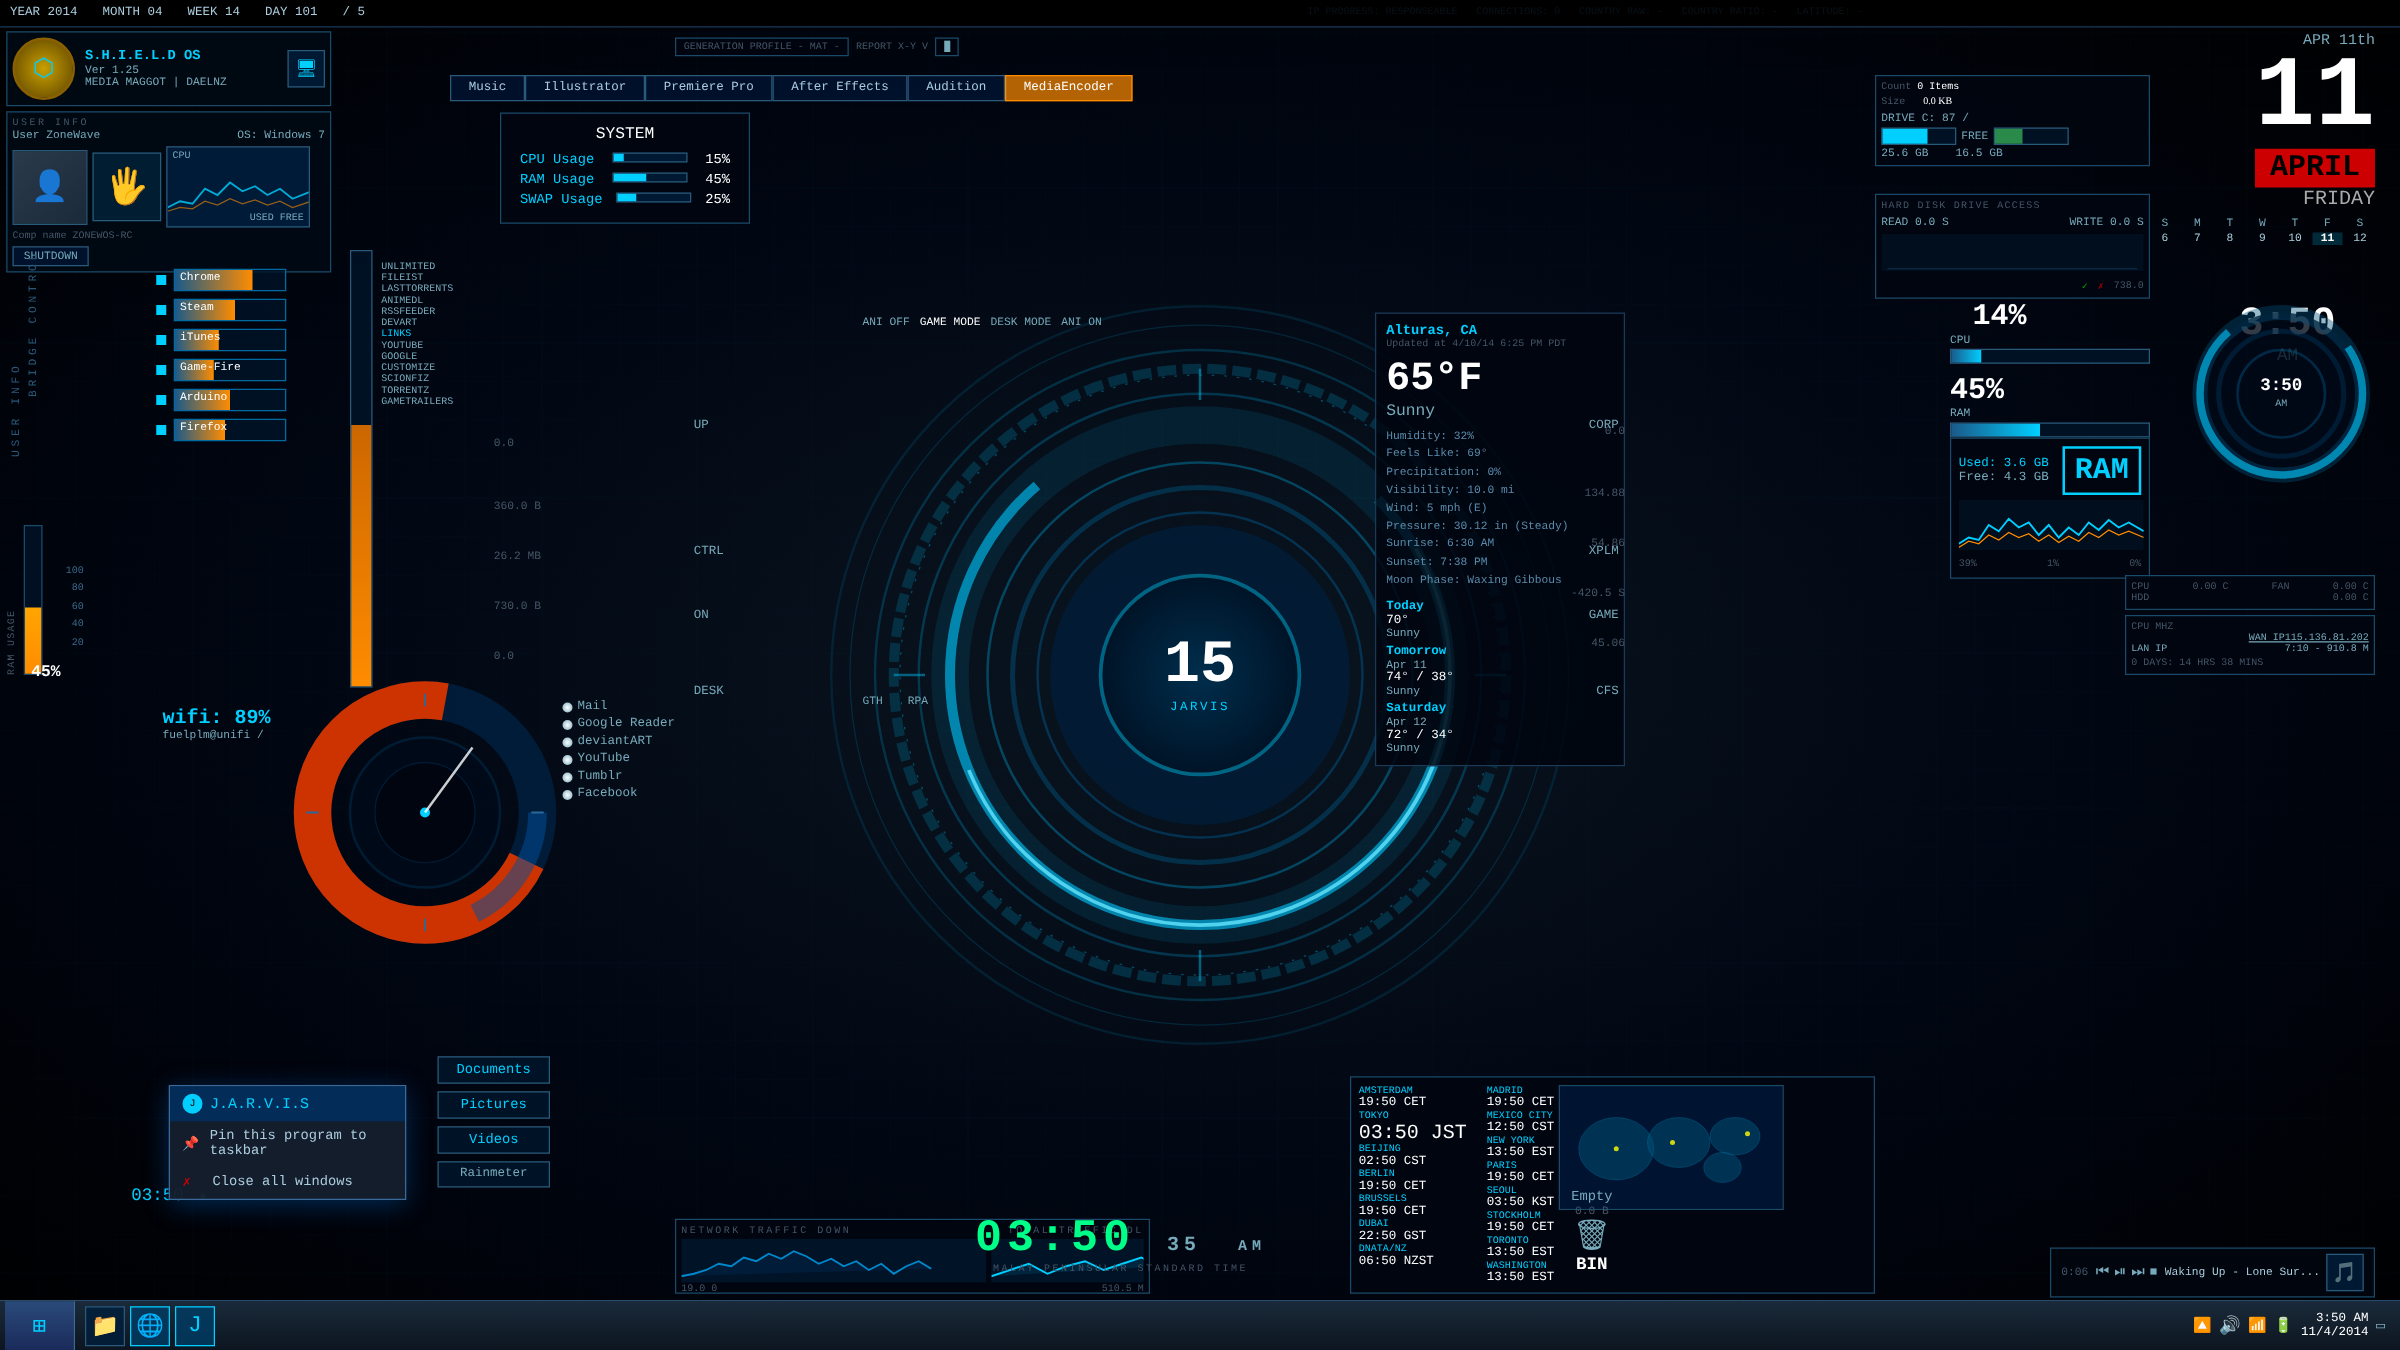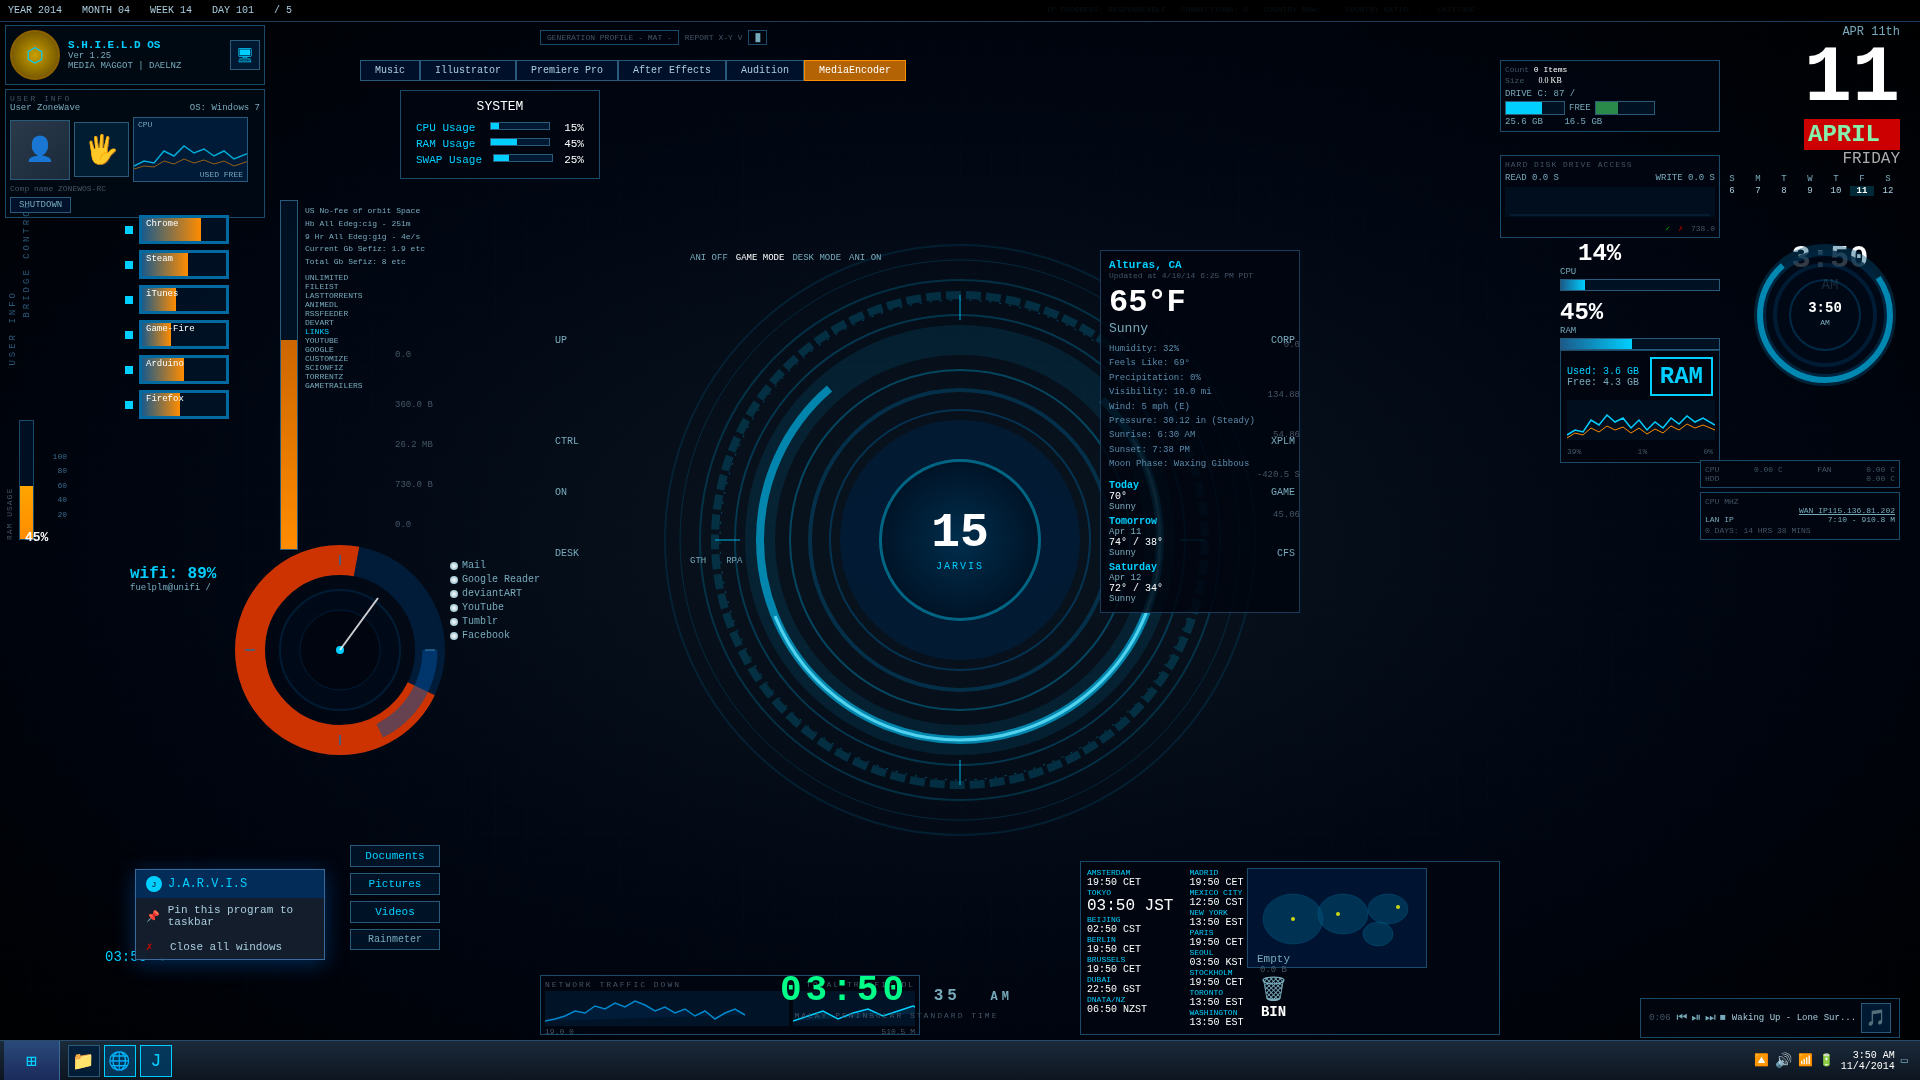--- a/index.html
+++ b/index.html
@@ -134,23 +134,23 @@
       margin-bottom: 6px;
       cursor: pointer;
     }
     .app-dot {
       width: 8px; height: 8px;
       background: #00cfff;
       margin-right: 6px;
       flex-shrink: 0;
     }
     .app-bar-wrap {
-      width: 90px; height: 29px;
+      width: 90px; height: 18px;
       background: rgba(0,20,40,0.8);
-      border: 3px solid #0369a1;
+      border: 1px solid #0369a1;
       position: relative;
       padding-left: 17px;
     }
     .app-bar-fill {
       position: absolute;
       top: 0; left: 0; height: 100%;
       background: linear-gradient(to right, #1a5a8a, #ff8c00);
     }
     .app-name {
       position: absolute;
@@ -231,22 +231,22 @@
       position: absolute;
       right: 20px; top: 25px;
       width: 180px;
       z-index: 50;
     }
     .cal-day-num {
       font-size: 80px; color: #fff; font-weight: bold;
       line-height: 1; text-align: right;
     }
     .cal-month {
-      font-size: 24px; color: #86efac; font-weight: bold;
-      text-align: left;
+      font-size: 24px; color: #000000; font-weight: bold;
+      text-align: center;
       background: #c00; padding: 2px 4px;
     }
     .cal-dayname { font-size: 16px; color: #aaa; text-align: right; }
     .cal-grid {
       display: grid; grid-template-columns: repeat(7, 1fr);
       gap: 2px; margin-top: 6px; font-size: 9px;
     }
     .cal-header { color: #7ab; text-align: center; }
     .cal-cell { color: #acd; text-align: center; }
     .cal-cell.today { color: #fff; font-weight: bold; background: #00cfff33; }
@@ -1056,27 +1056,20 @@
 
 <div style="position:absolute;right:430px;top:5px;font-size:8px;color:#3a6a8a;z-index:50;display:flex;gap:15px;">
   <span>IP PROGRESS: RESPONSEABLE</span>
   <span>CONNECTIONS: 0</span>
   <span>COUNTRY RAW: -</span>
   <span>COUNTRY RATIO: -</span>
   <span>LATITUDE: -</span>
 </div>
 
 <div style="position:absolute;left:305px;top:205px;z-index:40;font-size:9px;color:#5a8aaa;width:150px;">
-  <div style="color:#7ab;font-size:8px;line-height:1.6;">
-    <div>US No-fee of orbit Space</div>
-    <div>Hb All Edeg:cig - 251m</div>
-    <div>9 Hr All Edeg:gig - 4e/s</div>
-    <div>Current Gb Sefiz: 1.9 etc</div>
-    <div>Total Gb Sefiz: 8 etc</div>
-  </div>
   <div style="margin-top:4px;color:#7ab;font-size:8px;">
     <div>UNLIMITED</div>
     <div>FILEIST</div>
     <div>LASTTORRENTS</div>
     <div>ANIMEDL</div>
     <div>RSSFEEDER</div>
     <div>DEVART</div>
     <div style="color:#00cfff;">LINKS</div>
     <div>YOUTUBE</div>
     <div>GOOGLE</div>

